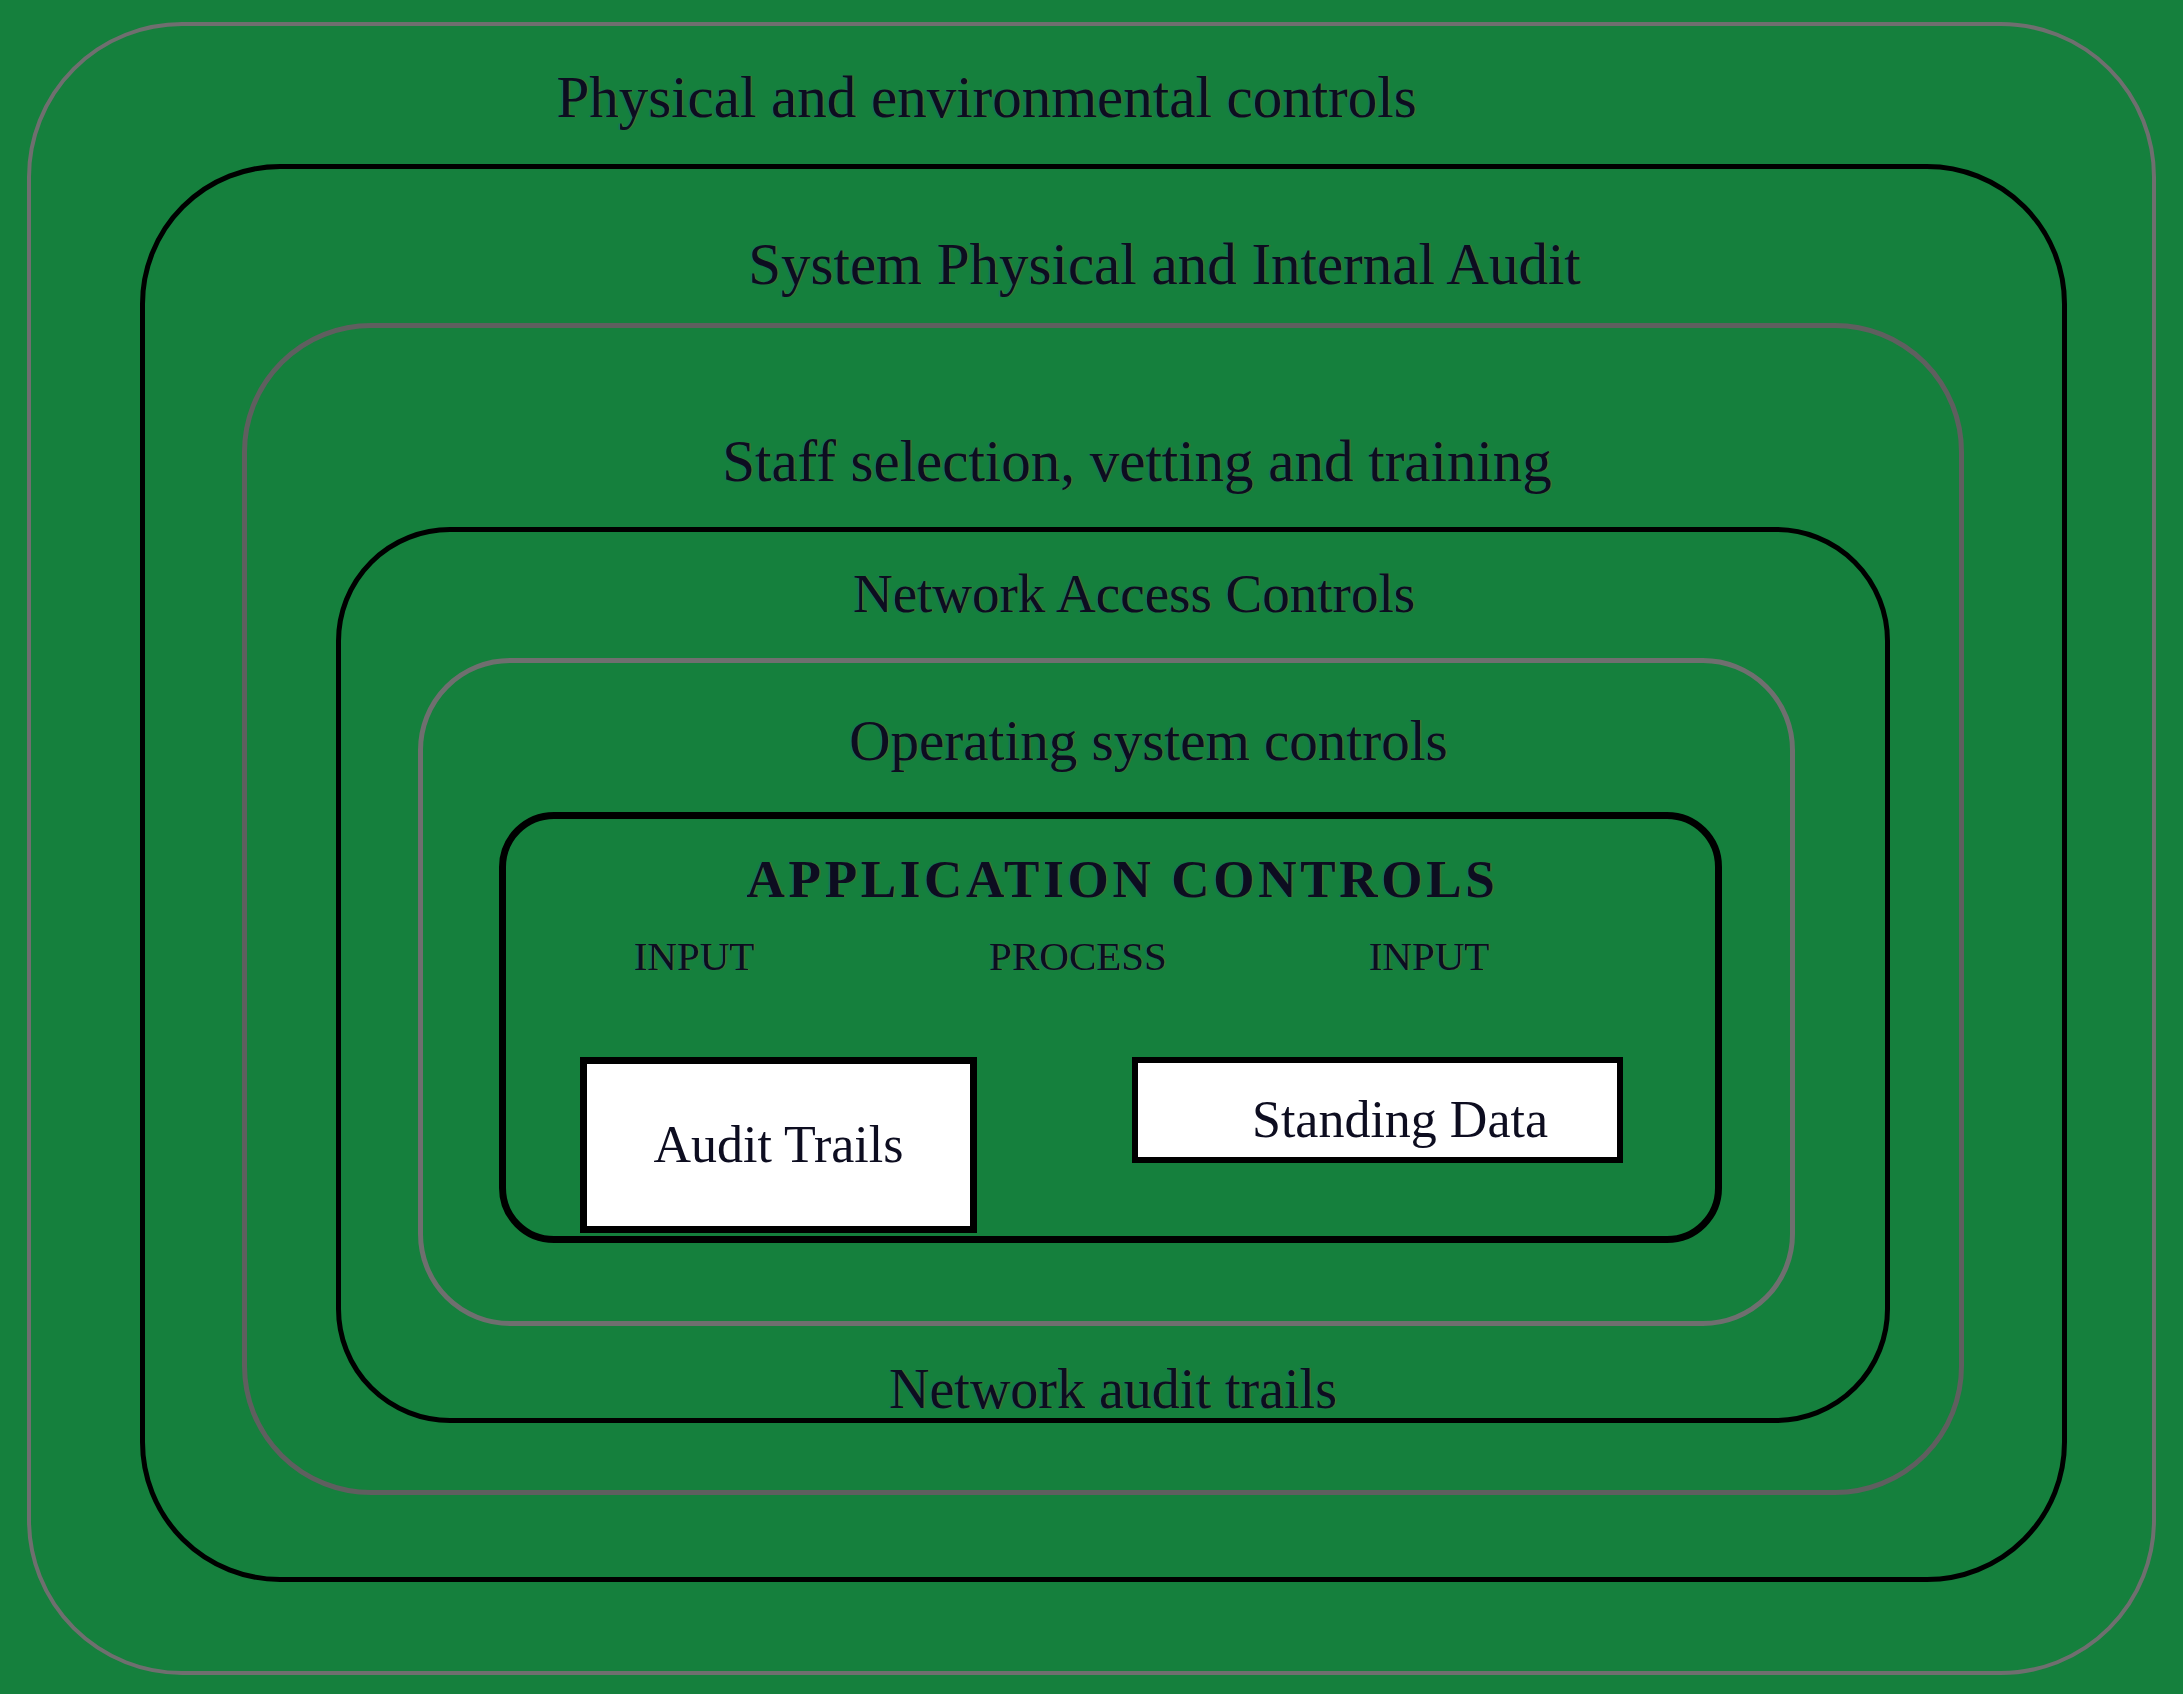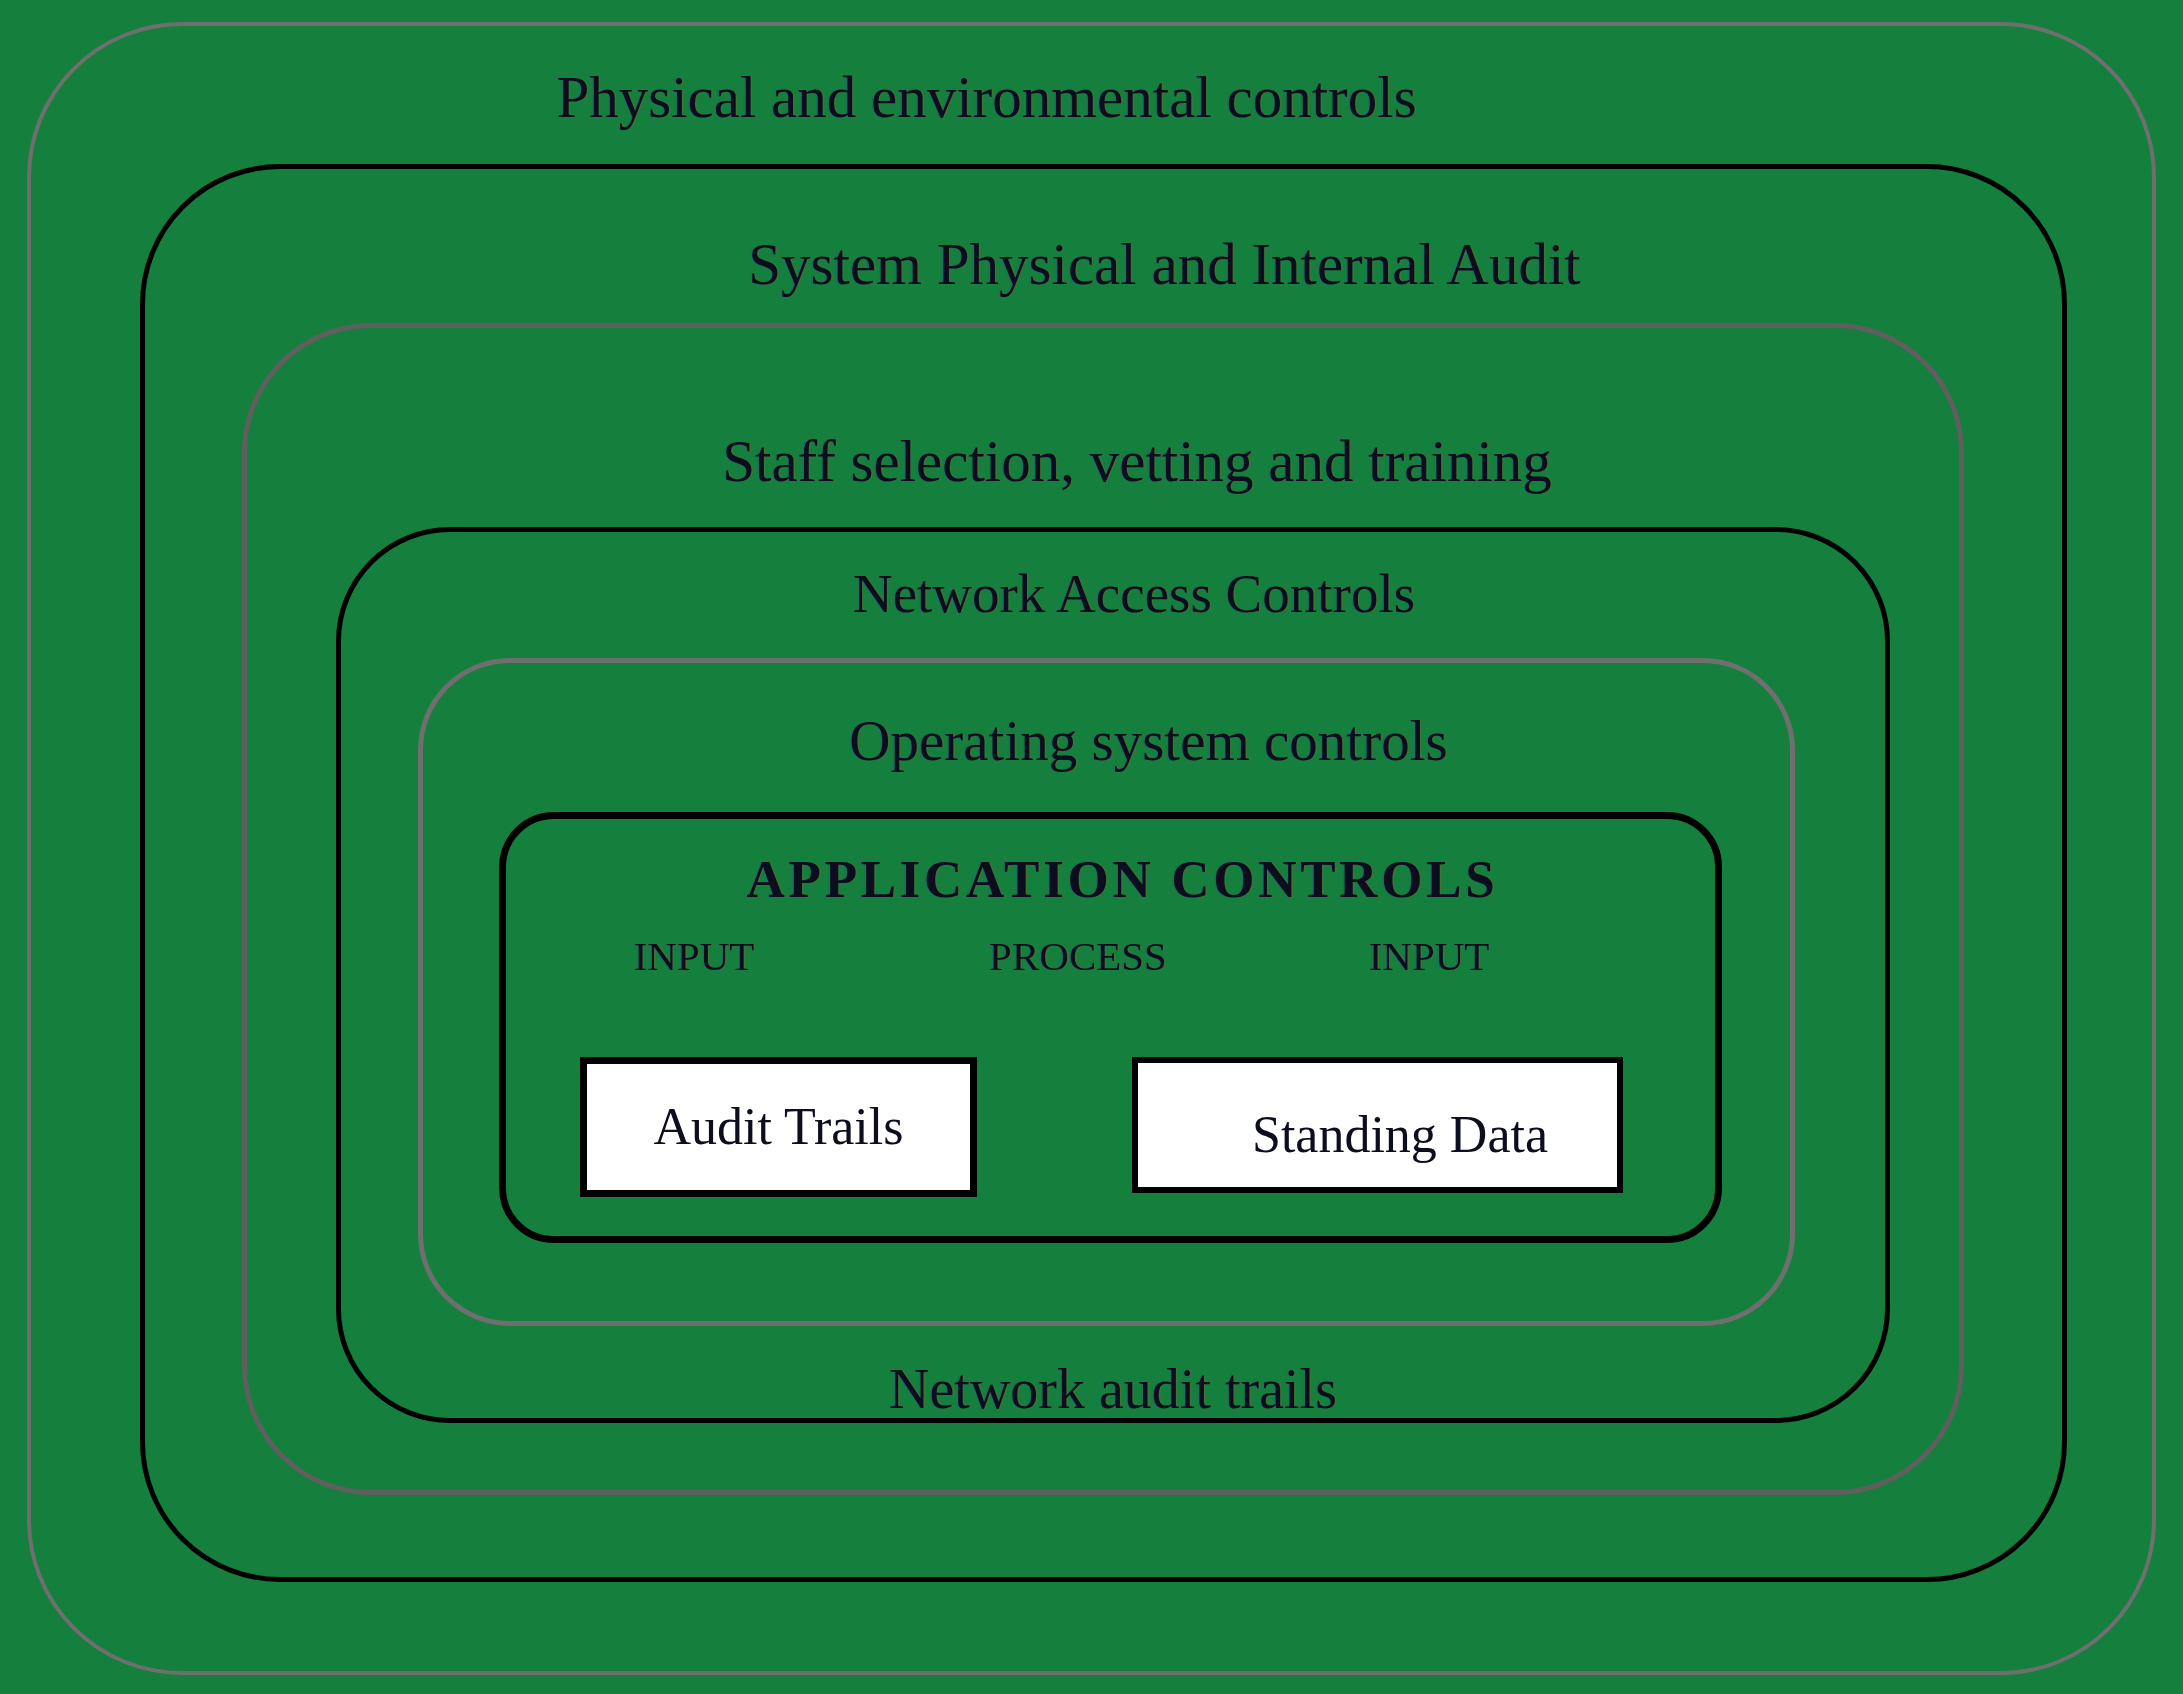--- a/index.html
+++ b/index.html
@@ -31,22 +31,22 @@
 
   
   .innerbox {
     position: absolute;
     box-sizing: border-box;
     background: #ffffff;
     display: flex;
     align-items: center;
     justify-content: center;
   }
-  .audit-box    { left: 580px;  top: 1057px; width: 397px; height: 140px; border: 7.4px solid #000000; }
-  .standing-box { left: 1132px; top: 1057px; width: 491px; height: 136px; border: 6.6px solid #000000; padding-left: 45px; }
+  .audit-box    { left: 580px;  top: 1057px; width: 397px; height: 176px; border: 7.4px solid #000000; }
+  .standing-box { left: 1132px; top: 1057px; width: 491px; height: 106px; border: 6.6px solid #000000; padding-left: 45px; }
   .innerbox .boxlabel {
     font-size: 52px;
     line-height: 1;
     white-space: nowrap;
   }
   .standing-box .boxlabel { padding-top: 19px; }
 
   
   .label {
     position: absolute;

